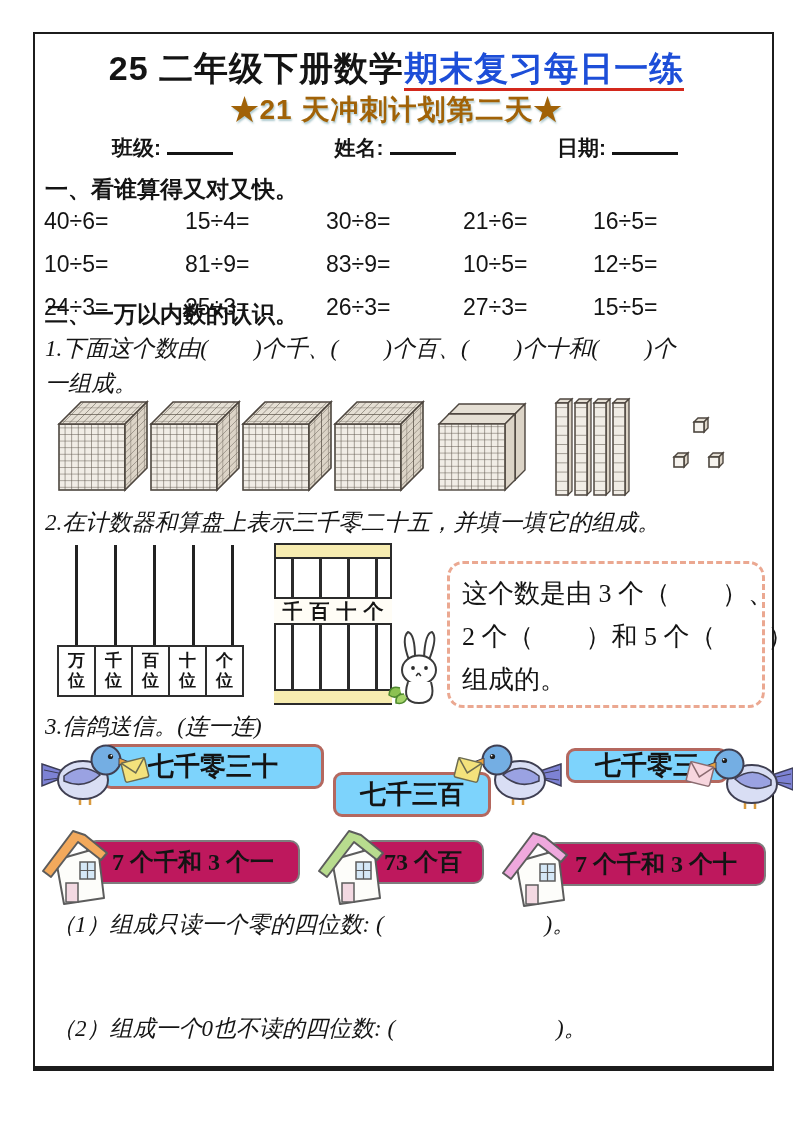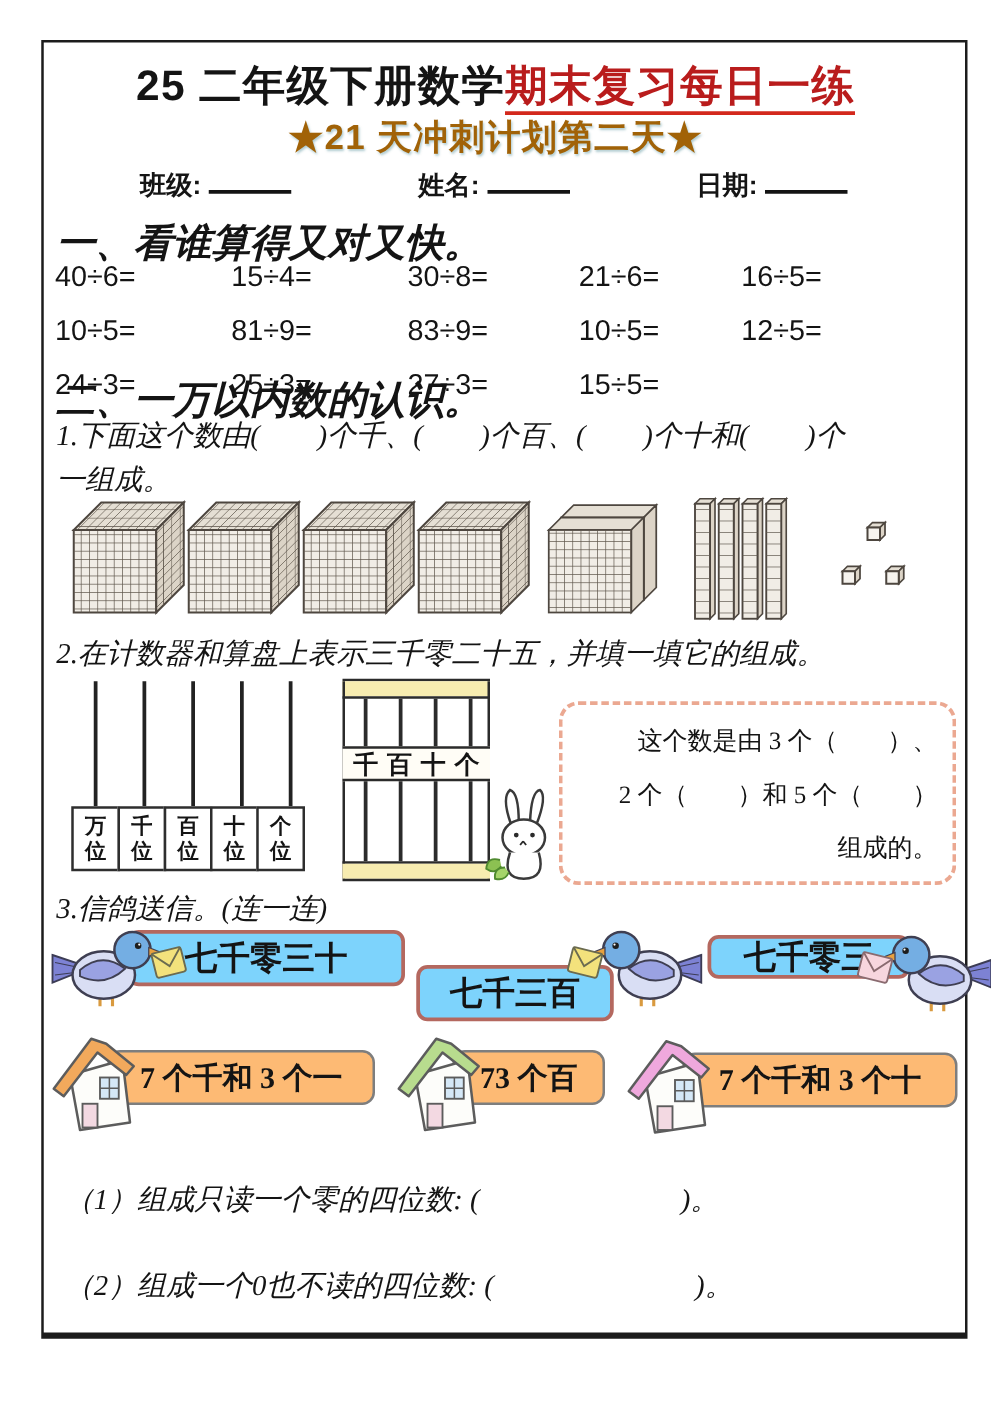--- a/index.html
+++ b/index.html
@@ -4,29 +4,29 @@
 <style>
   html,body{margin:0;padding:0;background:#ffffff;}
   .page{position:relative;width:793px;height:1122px;background:#fff;overflow:hidden;
         font-family:"Liberation Serif",serif;color:#141414;}
   .frame{position:absolute;left:33px;top:32px;width:741px;height:1039px;
          border:2.5px solid #1c1c1c;border-bottom-width:5px;box-sizing:border-box;}
   .abs{position:absolute;}
   
   .title{left:0;right:0;top:46px;text-align:center;
          font-family:"Liberation Sans",sans-serif;font-weight:bold;font-size:34px;letter-spacing:1px;}
-  .title .red{color:#b91c1c;border-bottom:3.5px solid #d3281c;padding-bottom:1px;}
+  .title .red{color:#1d4ed8;border-bottom:3.5px solid #d3281c;padding-bottom:1px;}
   .subtitle{left:0;right:0;top:91px;text-align:center;font-family:"Liberation Sans",sans-serif;
             font-weight:bold;font-size:28px;color:#a16207;
             text-shadow:1px 2px 2px rgba(25,107,119,.35);letter-spacing:1px;}
   .fields{left:112px;top:134px;width:566px;display:flex;justify-content:space-between;
           font-family:"Liberation Sans",sans-serif;font-weight:bold;font-size:21px;}
   .blank{display:inline-block;width:66px;border-bottom:3px solid #141414;height:16px;margin-left:6px;}
   
-  .h-serif{font-weight:bold;font-size:31px;font-style:italic;}
+  .h-serif{font-weight:bold;font-size:23px;}
   .q-text{font-size:23px;font-style:italic;}
   .s1-head{left:45px;top:174px;}
   .problems{left:44px;top:205px;width:705px;display:grid;
             grid-template-columns:141px 141px 137px 130px 156px;row-gap:10px;
             font-family:"Liberation Sans",sans-serif;font-size:23px;line-height:33px;}
   .s2-head{left:45px;top:299px;}
   .q1-l1{left:45px;top:333px;width:720px;}
   .q1-l2{left:45px;top:368px;width:720px;}
   .q2-t{left:45px;top:507px;width:730px;}
   
@@ -42,31 +42,31 @@
   .ab-bar{position:absolute;left:0;width:100%;height:12px;background:#f7ecb0;}
   .ab-rod{position:absolute;width:3px;background:#2b2b2b;top:16px;height:130px;}
   .ab-beam{position:absolute;left:0;top:54px;width:100%;height:28px;background:#fffdf6;
            border-top:2.5px solid #2b2b2b;border-bottom:2.5px solid #2b2b2b;box-sizing:border-box;
            display:flex;align-items:center;justify-content:center;z-index:2;
            font-weight:bold;font-size:20px;letter-spacing:7px;text-indent:7px;}
   .ab-side{position:absolute;top:2px;height:158px;width:2px;background:#2b2b2b;}
   
   .comp-box{left:447px;top:561px;width:318px;height:147px;border:3px dashed #eba891;border-radius:16px;
             box-sizing:border-box;background:#fff;padding:8px 12px;z-index:1;}
-  .comp-line{font-size:20px;line-height:43px;white-space:nowrap;text-align:right;}
+  .comp-line{font-size:26px;line-height:43px;white-space:nowrap;}
   .q3-t{left:45px;top:711px;}
   
   .bird-box{position:absolute;border:3px solid #b4685f;border-radius:9px;background:#7dd3fc;
             display:flex;align-items:center;justify-content:center;
             font-weight:bold;font-size:26px;box-sizing:border-box;}
-  .house-box{position:absolute;border:2.5px solid #7e7e7e;border-radius:10px;background:#fdba74;
+  .house-box{position:absolute;border:2.5px solid #7e7e7e;border-radius:10px;background:#be185d;
              display:flex;align-items:center;justify-content:center;
              font-weight:bold;font-size:24px;box-sizing:border-box;}
   .q4-t{left:45px;top:911px;width:730px;}
-  .q4-s1{left:52px;top:944px;width:720px;}
+  .q4-s1{left:52px;top:909px;width:720px;}
   .q4-s2{left:52px;top:1013px;width:720px;}
   svg{overflow:visible;}
 </style>
 </head>
 <body>
 
 <svg width="0" height="0" style="position:absolute" aria-hidden="true">
   <defs>
     <pattern id="pg" width="6.6" height="6.6" patternUnits="userSpaceOnUse">
       <path d="M6.6 0H0V6.6" fill="none" stroke="#5e564c" stroke-width="1.1"></path>
@@ -140,20 +140,21 @@
     <span>30÷8=</span>
     <span>21÷6=</span>
     <span>16÷5=</span>
     <span>10÷5=</span>
     <span>81÷9=</span>
     <span>83÷9=</span>
     <span>10÷5=</span>
     <span>12÷5=</span>
     <span>24÷3=</span>
     <span>25÷3=</span>
+    <span>26÷3=</span>
     <span>27÷3=</span>
     <span>15÷5=</span>
   </div>
 
   <div class="abs h-serif s2-head">二、一万以内数的认识。</div>
   <div class="abs q-text q1-l1">1.下面这个数由(　　)个千、(　　)个百、(　　)个十和(　　)个</div>
   <div class="abs q-text q1-l2">一组成。</div>
 
   <svg class="abs" style="left:45px;top:397px" width="720" height="100" viewBox="0 0 720 100">
     <use href="#cube1000" x="13" y="4"></use>

